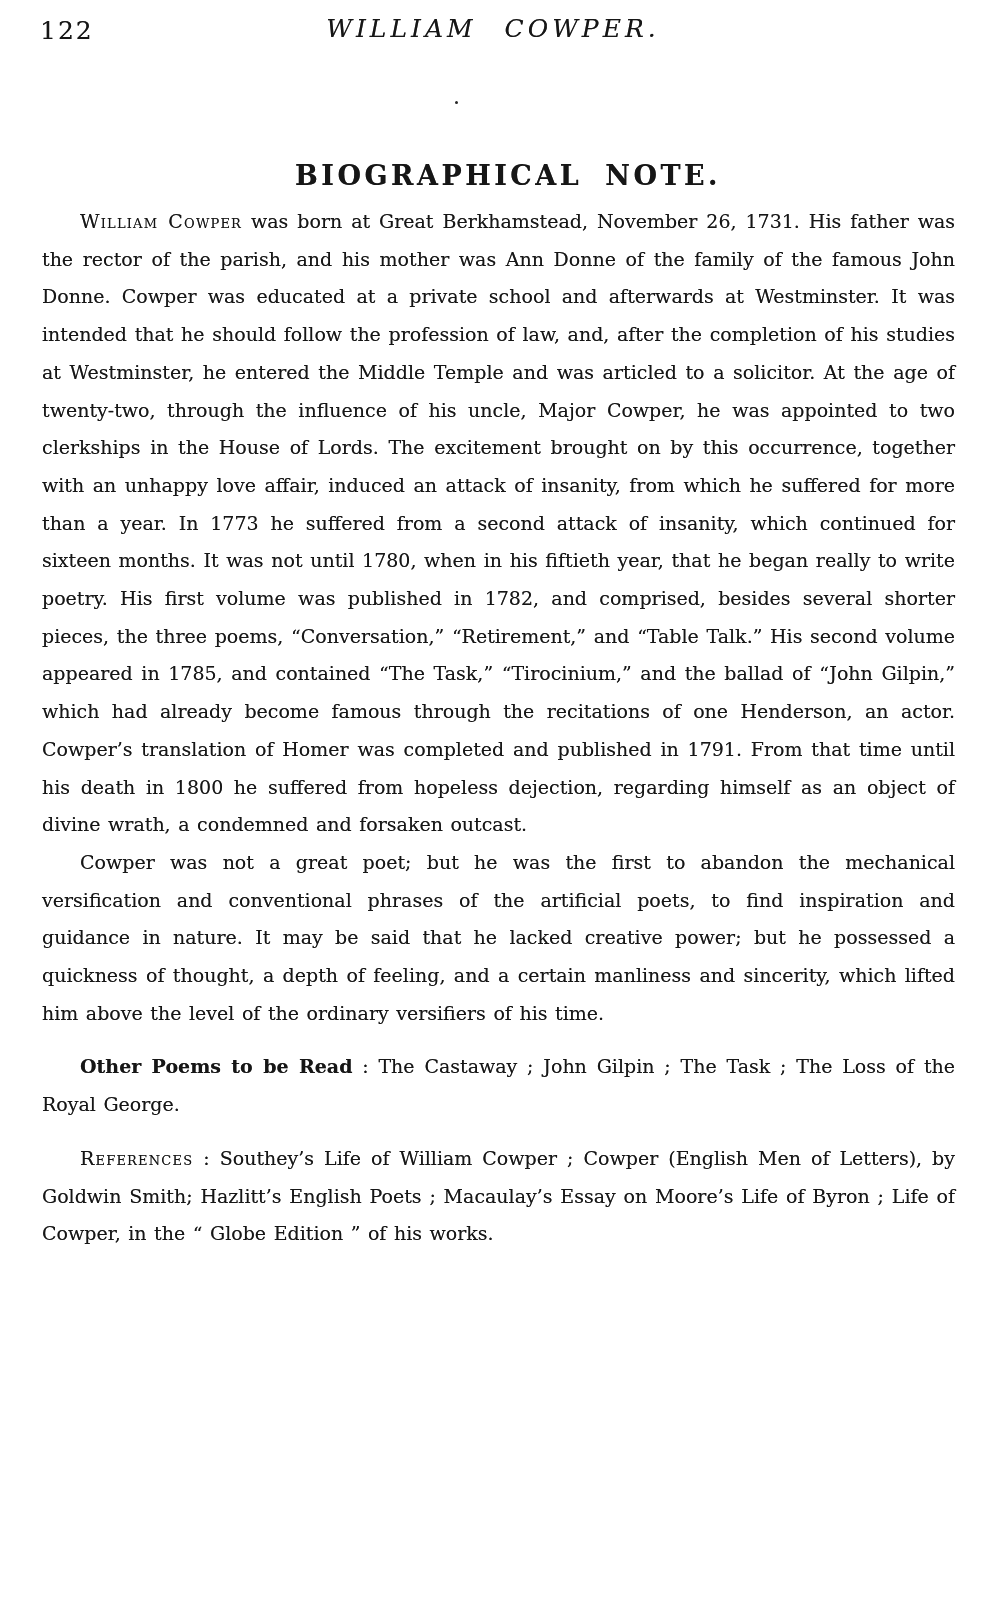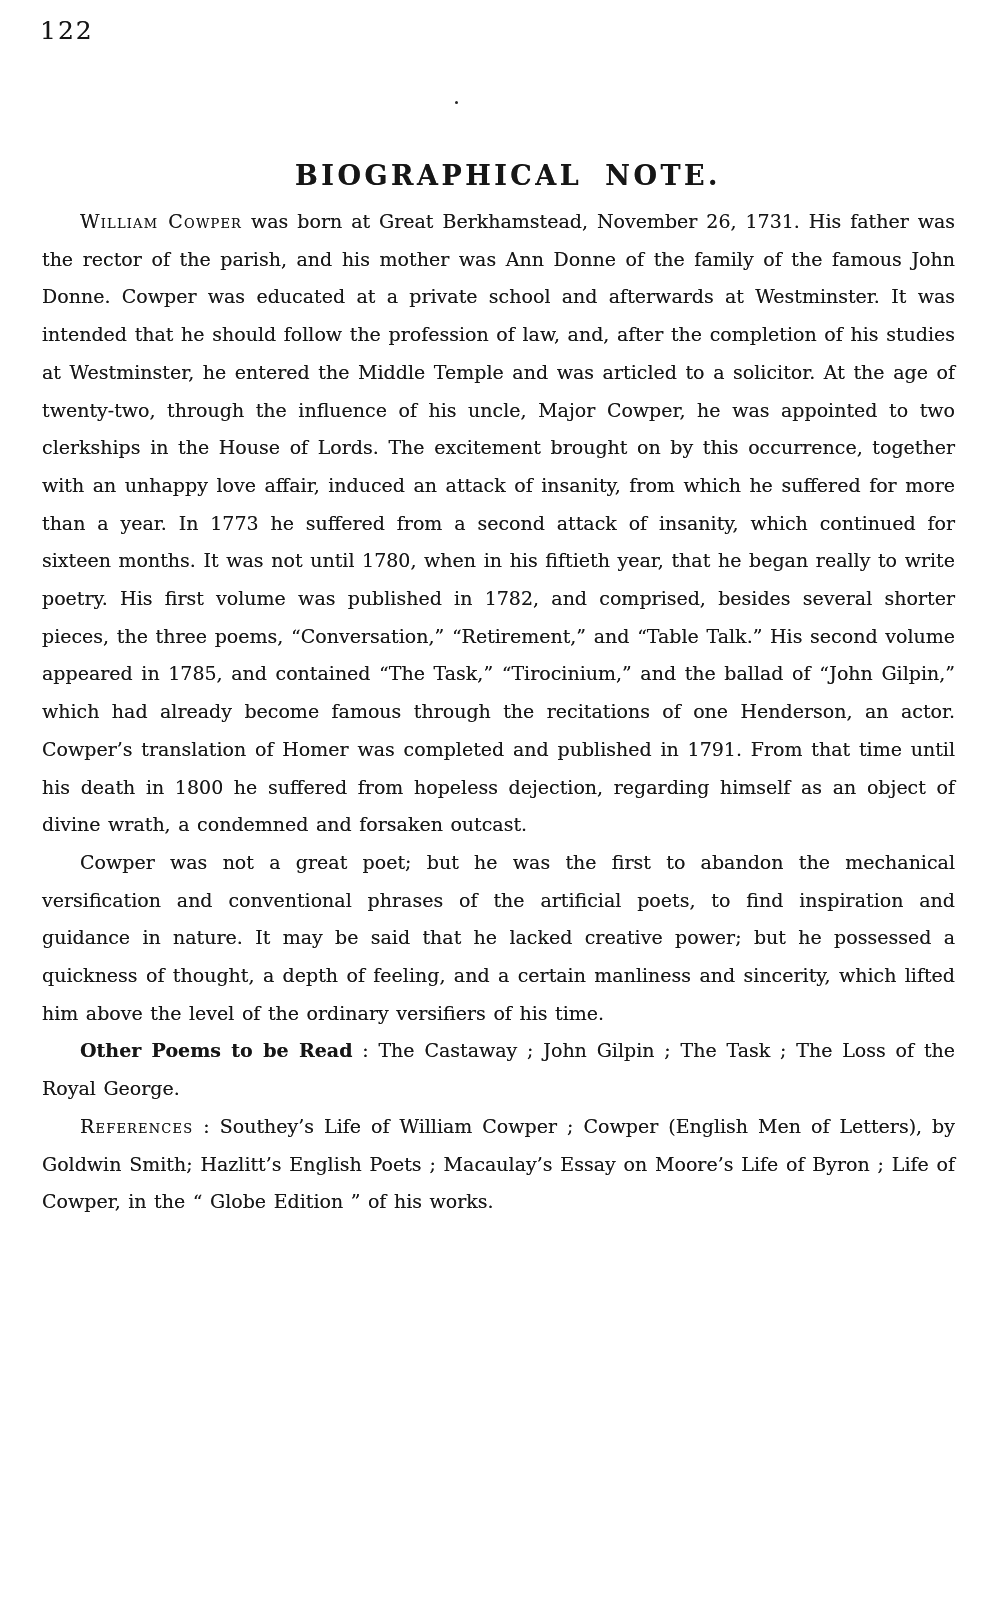--- a/index.html
+++ b/index.html
@@ -74,38 +74,40 @@
   }
   .para {
     margin: 0;
     font-size: 19px;
     line-height: 37.7px;
     text-align: justify;
     text-indent: 38px;
     word-spacing: 1.5px;
   }
   .para.spaced {
+    margin-top: 16px;
   }
   .seg-smallcaps {
     font-variant: small-caps;
     letter-spacing: 1.2px;
   }
   .seg-bold {
     font-weight: bold;
   }
   .seg-italic {
   }
 </style>
 </head>
 <body>
 
 <div class="page" style="--ink: #1b1b1b; --paper: #ffffff;">
 
   <header class="running-header">
     <span class="folio">122</span>
+    <span class="running-title">WILLIAM COWPER.</span>
   </header>
 
   <span class="ink-speck"></span>
 
   <h1 class="section-heading">BIOGRAPHICAL NOTE.</h1>
 
   <main class="text-block" id="text-body">
       <p class="para"><span class="seg-smallcaps">William Cowper</span><span class="seg-normal"> was born at Great Berkhamstead, November 26, 1731. His father was the rector of the parish, and his mother was Ann Donne of the family of the famous John Donne. Cowper was educated at a private school and afterwards at Westminster. It was intended that he should follow the profession of law, and, after the completion of his studies at Westminster, he entered the Middle Temple and was articled to a solicitor. At the age of twenty-two, through the influence of his uncle, Major Cowper, he was appointed to two clerkships in the House of Lords. The excitement brought on by this occurrence, together with an unhappy love affair, induced an attack of insanity, from which he suffered for more than a year. In 1773 he suffered from a second attack of insanity, which continued for sixteen months. It was not until 1780, when in his fiftieth year, that he began really to write poetry. His first volume was published in 1782, and comprised, besides several shorter pieces, the three poems, “Conversation,” “Retirement,” and “Table Talk.” His second volume appeared in 1785, and contained “The Task,” “Tirocinium,” and the ballad of “John Gilpin,” which had already become famous through the recitations of one Henderson, an actor. Cowper’s translation of Homer was completed and published in 1791. From that time until his death in 1800 he suffered from hopeless dejection, regarding himself as an object of divine wrath, a condemned and forsaken outcast.</span></p>
       <p class="para"><span class="seg-normal">Cowper was not a great poet; but he was the first to abandon the mechanical versification and conventional phrases of the artificial poets, to find inspiration and guidance in nature. It may be said that he lacked creative power; but he possessed a quickness of thought, a depth of feeling, and a certain manliness and sincerity, which lifted him above the level of the ordinary versifiers of his time.</span></p>
       <p class="para spaced"><span class="seg-bold">Other Poems to be Read</span><span class="seg-normal"> : The Castaway ; John Gilpin ; The Task ; The Loss of the Royal George.</span></p>

